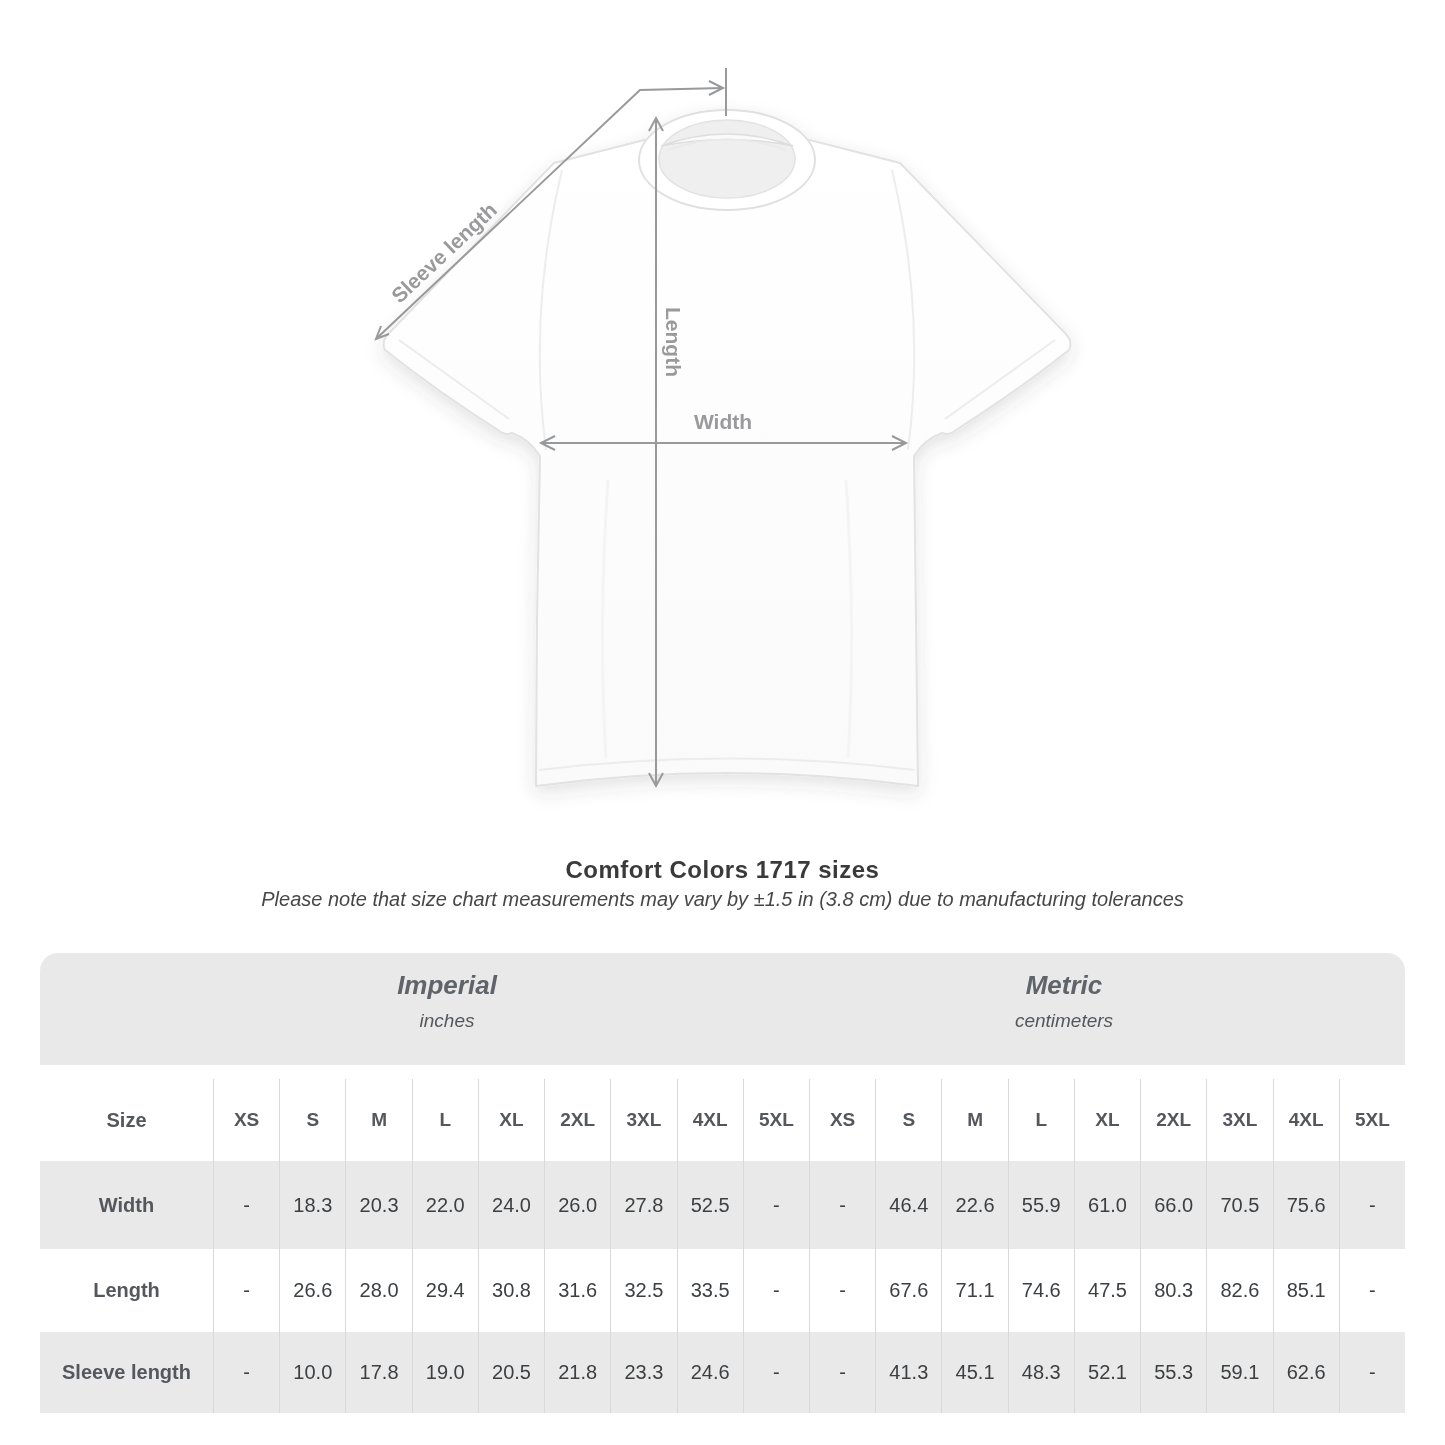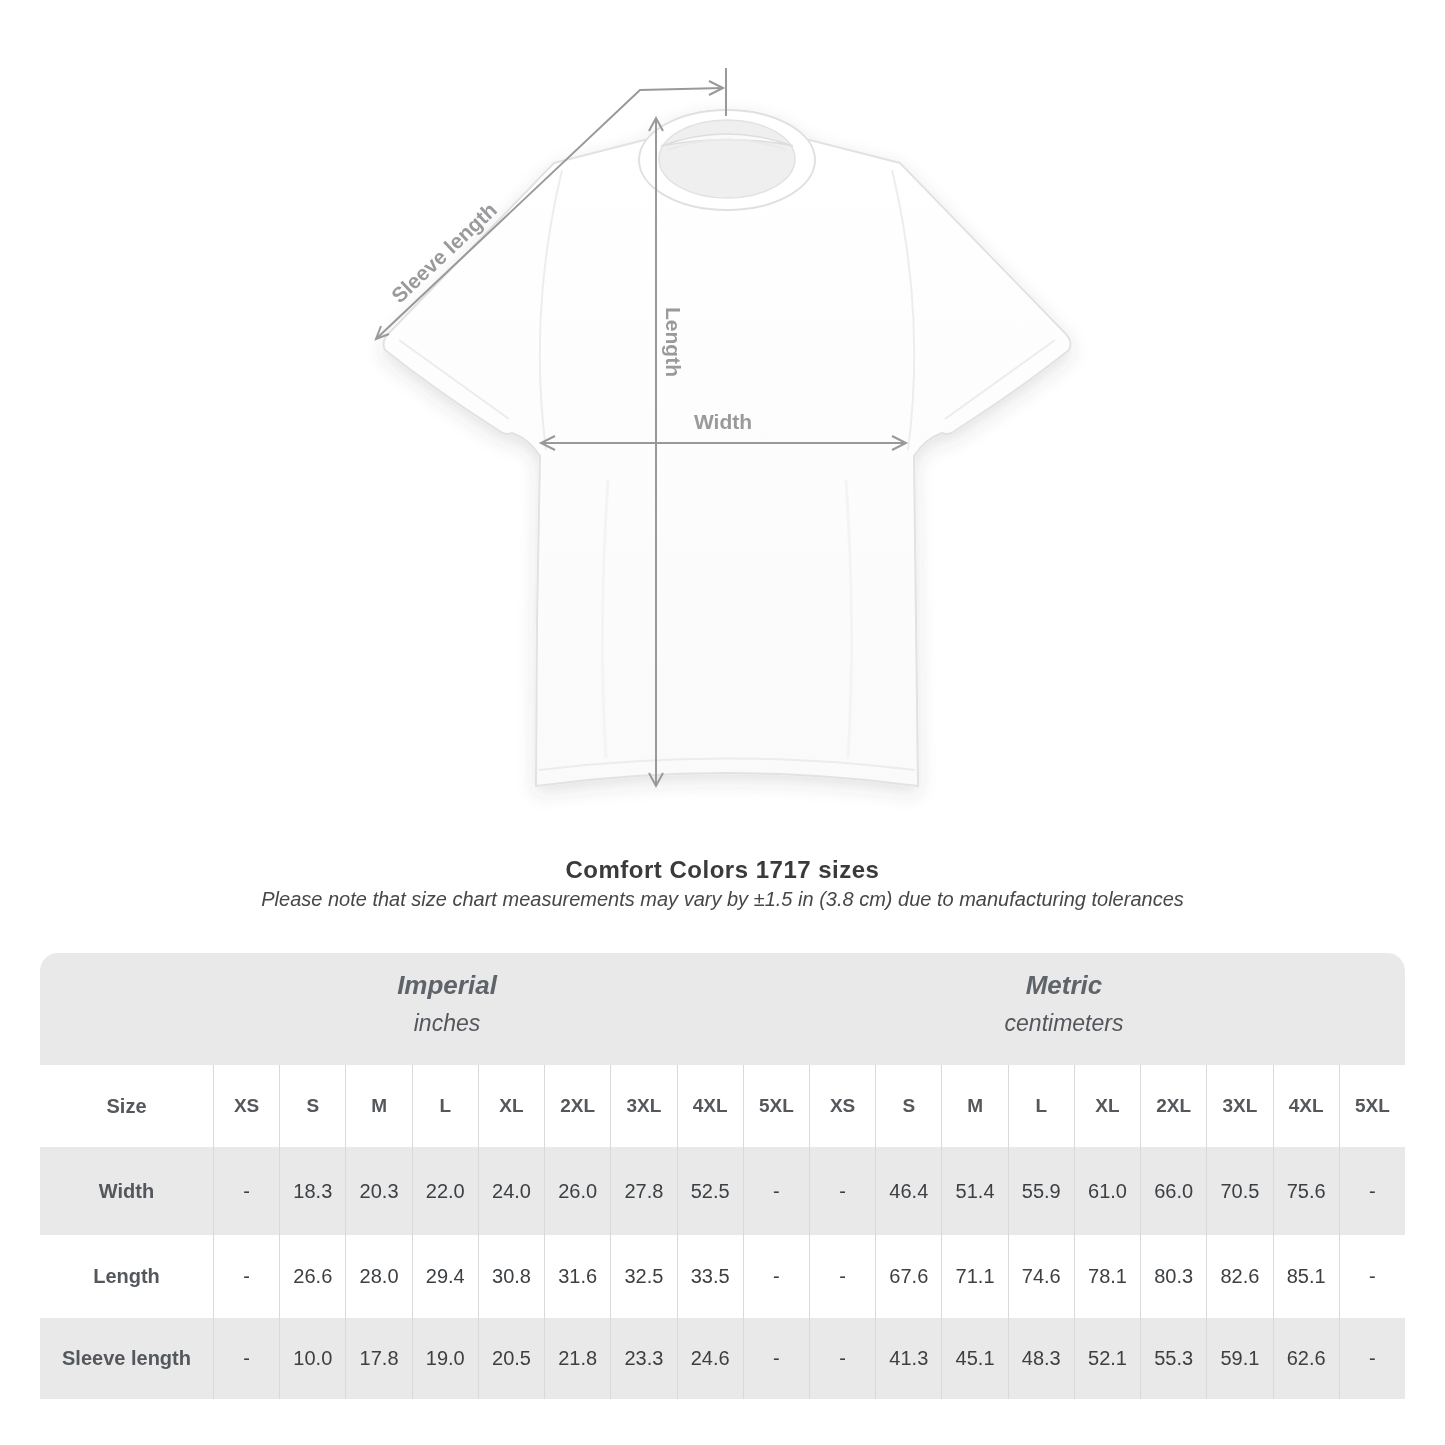--- a/index.html
+++ b/index.html
@@ -18,25 +18,26 @@
   }
   .sizetable{
     position:absolute;left:40px;top:953px;width:1365px;height:490px;
     border-radius:18px;overflow:hidden;background:#ffffff;
   }
   .band{position:relative;height:112px;background:#e9e9e9;}
   .bgroup{position:absolute;top:17px;transform:translateX(-50%);text-align:center;white-space:nowrap;}
   .bgroup.imperial{left:407px;}
   .bgroup.metric{left:1024px;}
   .band-title{font-size:26px;font-weight:bold;font-style:italic;color:#5f646a;}
-  .band-unit{font-size:23px;font-style:italic;color:#53575b;margin-top:9px;}
+  .band-unit{font-size:19px;font-style:italic;color:#53575b;margin-top:9px;}
   .grid{
     display:grid;
     grid-template-columns:173px repeat(18, 1fr);
     grid-template-rows:82px 88px 83px 81px;
+    margin-top:14px;
   }
   .c{display:flex;align-items:center;justify-content:center;}
   .sep{border-left:1px solid #d8d9da;}
   .grayrow{background:#e9e9e9;}
   .lbl{font-weight:bold;font-size:20px;color:#54585c;}
   .szh{font-weight:bold;font-size:19px;color:#54585c;}
   .val{font-size:20px;color:#3d4043;}
 </style>
 </head>
 <body>
@@ -143,42 +144,42 @@
         <div class="c grayrow val sep">18.3</div>
         <div class="c grayrow val sep">20.3</div>
         <div class="c grayrow val sep">22.0</div>
         <div class="c grayrow val sep">24.0</div>
         <div class="c grayrow val sep">26.0</div>
         <div class="c grayrow val sep">27.8</div>
         <div class="c grayrow val sep">52.5</div>
         <div class="c grayrow val sep">-</div>
         <div class="c grayrow val sep">-</div>
         <div class="c grayrow val sep">46.4</div>
-        <div class="c grayrow val sep">51.4</div>
+        <div class="c grayrow val sep">22.6</div>
         <div class="c grayrow val sep">55.9</div>
         <div class="c grayrow val sep">61.0</div>
         <div class="c grayrow val sep">66.0</div>
         <div class="c grayrow val sep">70.5</div>
         <div class="c grayrow val sep">75.6</div>
         <div class="c grayrow val sep">-</div>
         <div class="c lbl">Length</div>
         <div class="c val sep">-</div>
         <div class="c val sep">26.6</div>
         <div class="c val sep">28.0</div>
         <div class="c val sep">29.4</div>
         <div class="c val sep">30.8</div>
         <div class="c val sep">31.6</div>
         <div class="c val sep">32.5</div>
         <div class="c val sep">33.5</div>
         <div class="c val sep">-</div>
         <div class="c val sep">-</div>
         <div class="c val sep">67.6</div>
         <div class="c val sep">71.1</div>
         <div class="c val sep">74.6</div>
-        <div class="c val sep">78.1</div>
+        <div class="c val sep">47.5</div>
         <div class="c val sep">80.3</div>
         <div class="c val sep">82.6</div>
         <div class="c val sep">85.1</div>
         <div class="c val sep">-</div>
         <div class="c grayrow lbl">Sleeve length</div>
         <div class="c grayrow val sep">-</div>
         <div class="c grayrow val sep">10.0</div>
         <div class="c grayrow val sep">17.8</div>
         <div class="c grayrow val sep">19.0</div>
         <div class="c grayrow val sep">20.5</div>

